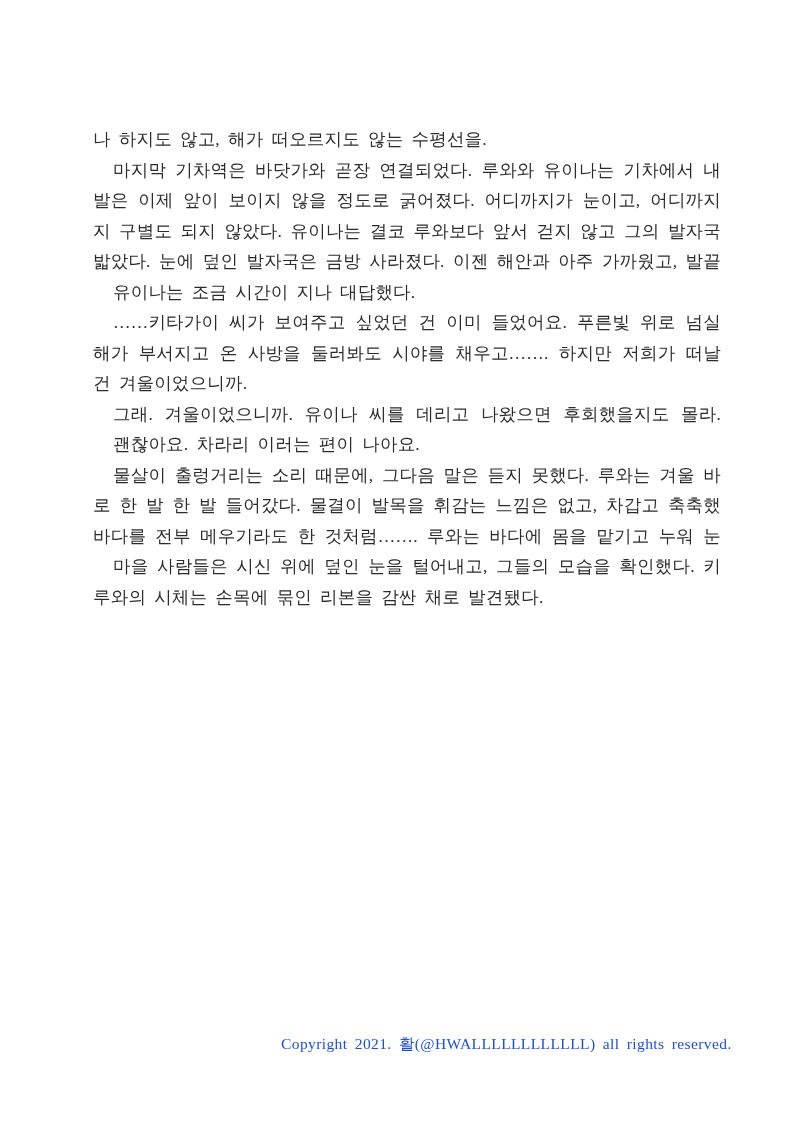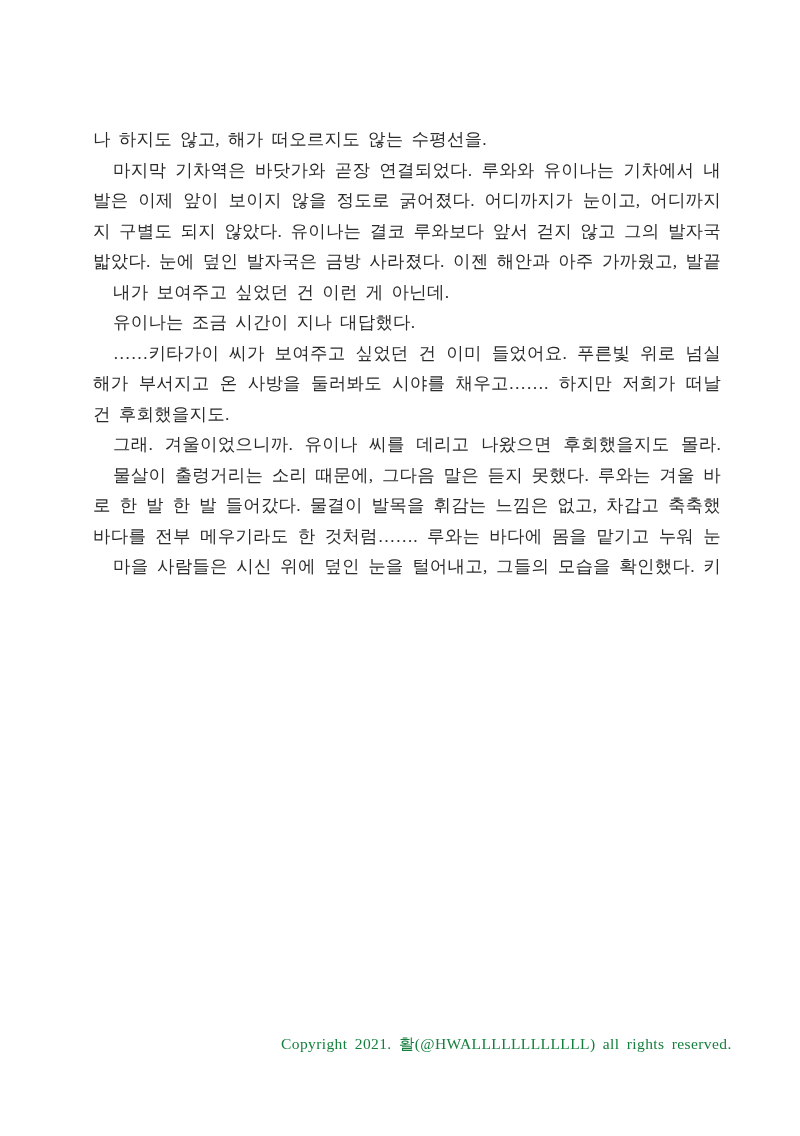--- a/index.html
+++ b/index.html
@@ -37,41 +37,42 @@
   }
   .line.indent {
     text-indent: 20px;
   }
   .footer {
     position: absolute;
     left: 281px;
     top: 1033px;
     font-size: 15.5px;
     line-height: 22px;
-    color: #15803d;
+    color: #1d4ed8;
     letter-spacing: 0.4px;
     word-spacing: 3px;
     white-space: nowrap;
   }
 </style>
 </head>
 <body>
 
 <div class="page">
   <div class="story-text">
       <div class="line">나 하지도 않고, 해가 떠오르지도 않는 수평선을.</div>
       <div class="line indent justify">마지막 기차역은 바닷가와 곧장 연결되었다. 루와와 유이나는 기차에서 내렸다. 눈</div>
       <div class="line justify">발은 이제 앞이 보이지 않을 정도로 굵어졌다. 어디까지가 눈이고, 어디까지가 백사인</div>
       <div class="line justify">지 구별도 되지 않았다. 유이나는 결코 루와보다 앞서 걷지 않고 그의 발자국만 따라</div>
       <div class="line justify">밟았다. 눈에 덮인 발자국은 금방 사라졌다. 이젠 해안과 아주 가까웠고, 발끝까지 밀</div>
-      <div class="line indent">내가 보여주고 싶었던 건 이런 게 아닌데.</div>
       <div class="line indent">유이나는 조금 시간이 지나 대답했다.</div>
       <div class="line indent justify">……키타가이 씨가 보여주고 싶었던 건 이미 들었어요. 푸른빛 위로 넘실거리면서</div>
       <div class="line justify">해가 부서지고 온 사방을 둘러봐도 시야를 채우고……. 하지만 저희가 떠날 수 있었던</div>
-      <div class="line">건 후회했을지도.</div>
+      <div class="line">건 겨울이었으니까.</div>
       <div class="line indent justify">그래. 겨울이었으니까. 유이나 씨를 데리고 나왔으면 후회했을지도 몰라. 조금 더</div>
+      <div class="line indent">괜찮아요. 차라리 이러는 편이 나아요.</div>
       <div class="line indent justify">물살이 출렁거리는 소리 때문에, 그다음 말은 듣지 못했다. 루와는 겨울 바닷속으</div>
       <div class="line justify">로 한 발 한 발 들어갔다. 물결이 발목을 휘감는 느낌은 없고, 차갑고 축축했다. 눈이</div>
       <div class="line justify">바다를 전부 메우기라도 한 것처럼……. 루와는 바다에 몸을 맡기고 누워 눈을 감았다.</div>
       <div class="line indent justify">마을 사람들은 시신 위에 덮인 눈을 털어내고, 그들의 모습을 확인했다. 키타가이</div>
+      <div class="line">루와의 시체는 손목에 묶인 리본을 감싼 채로 발견됐다.</div>
     </div>
   <div class="footer">Copyright 2021. 활(@HWALLLLLLLLLLLL) all rights reserved.</div>
 </div>
 
 </body></html>

